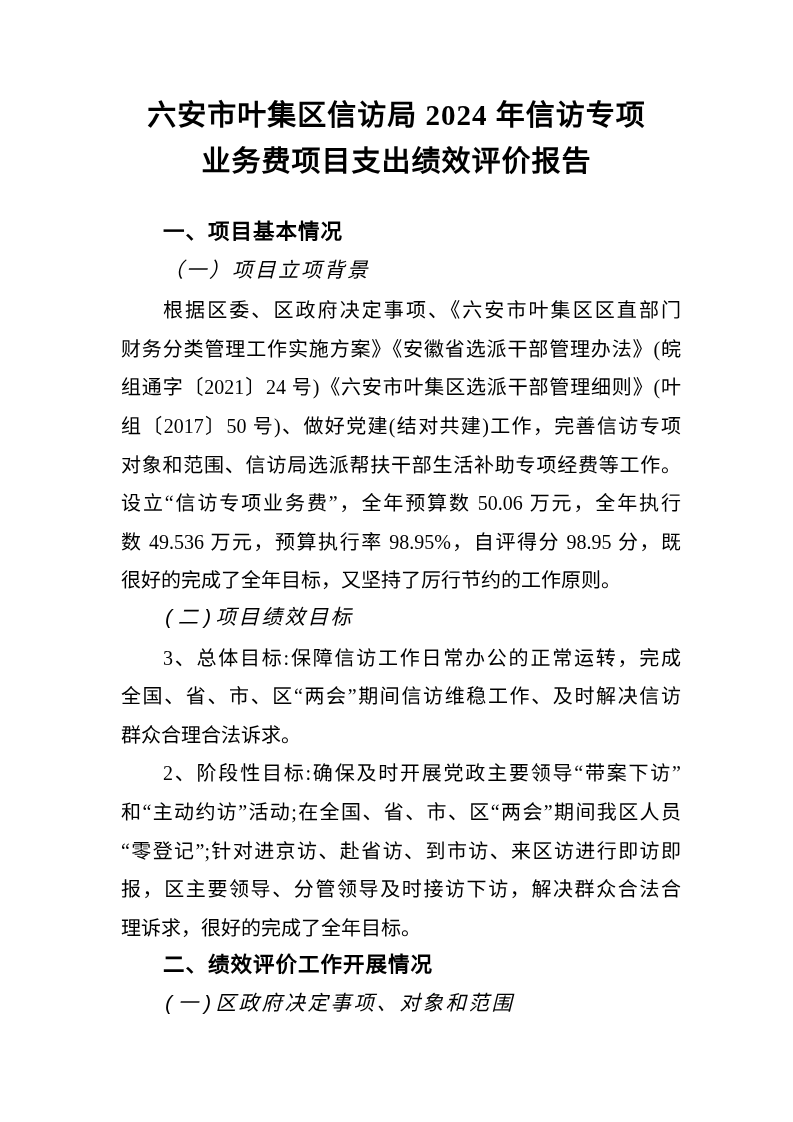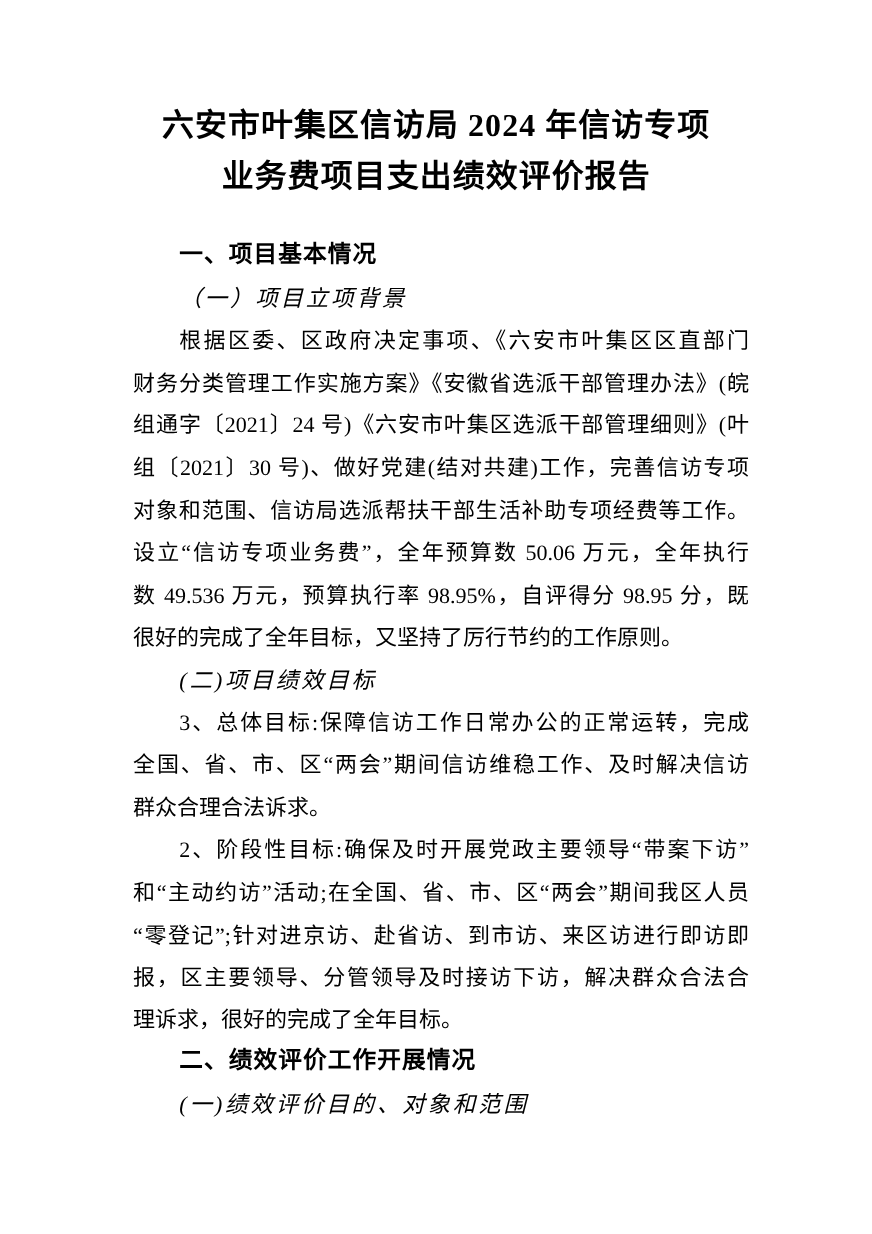--- a/index.html
+++ b/index.html
@@ -45,20 +45,21 @@
   .heading {
     font-family: Liberation Mono, monospace;
     font-weight: 700;
     font-size: 21.5px;
     letter-spacing: 1px;
   }
   .sub {
     font-style: italic;
     letter-spacing: 2.5px;
     font-size: 20.5px;
+    font-family: Liberation Mono, monospace;
   }
 </style>
 </head>
 <body>
 
 <div class="page">
 
   <div class="doc-title">
     <div>六安市叶集区信访局 2024 年信访专项</div>
     <div>业务费项目支出绩效评价报告</div>
@@ -66,36 +67,36 @@
 
   <div class="content">
 
     <div class="row heading indent">一、项目基本情况</div>
 
     <div class="row sub indent">（一）项目立项背景</div>
 
     <div class="row fill indent">根据区委、区政府决定事项、《六安市叶集区区直部门</div>
     <div class="row fill">财务分类管理工作实施方案》《安徽省选派干部管理办法》(皖</div>
     <div class="row fill">组通字〔2021〕24 号)《六安市叶集区选派干部管理细则》(叶</div>
-    <div class="row fill">组〔2021〕30 号)、做好党建(结对共建)工作，完善信访专项</div>
+    <div class="row fill">组〔2017〕50 号)、做好党建(结对共建)工作，完善信访专项</div>
     <div class="row fill">对象和范围、信访局选派帮扶干部生活补助专项经费等工作。</div>
     <div class="row fill">设立“信访专项业务费”，全年预算数 50.06 万元，全年执行</div>
     <div class="row fill">数 49.536 万元，预算执行率 98.95%，自评得分 98.95 分，既</div>
     <div class="row">很好的完成了全年目标，又坚持了厉行节约的工作原则。</div>
 
     <div class="row sub indent">(二)项目绩效目标</div>
 
     <div class="row fill indent">3、总体目标:保障信访工作日常办公的正常运转，完成</div>
     <div class="row fill">全国、省、市、区“两会”期间信访维稳工作、及时解决信访</div>
     <div class="row">群众合理合法诉求。</div>
 
     <div class="row fill indent">2、阶段性目标:确保及时开展党政主要领导“带案下访”</div>
     <div class="row fill">和“主动约访”活动;在全国、省、市、区“两会”期间我区人员</div>
     <div class="row fill">“零登记”;针对进京访、赴省访、到市访、来区访进行即访即</div>
     <div class="row fill">报，区主要领导、分管领导及时接访下访，解决群众合法合</div>
     <div class="row">理诉求，很好的完成了全年目标。</div>
 
     <div class="row heading indent">二、绩效评价工作开展情况</div>
 
-    <div class="row sub indent">(一)绩效评价目的、对象和范围</div>
+    <div class="row sub indent">(一)区政府决定事项、对象和范围</div>
 
   </div>
 </div>
 
 </body></html>

